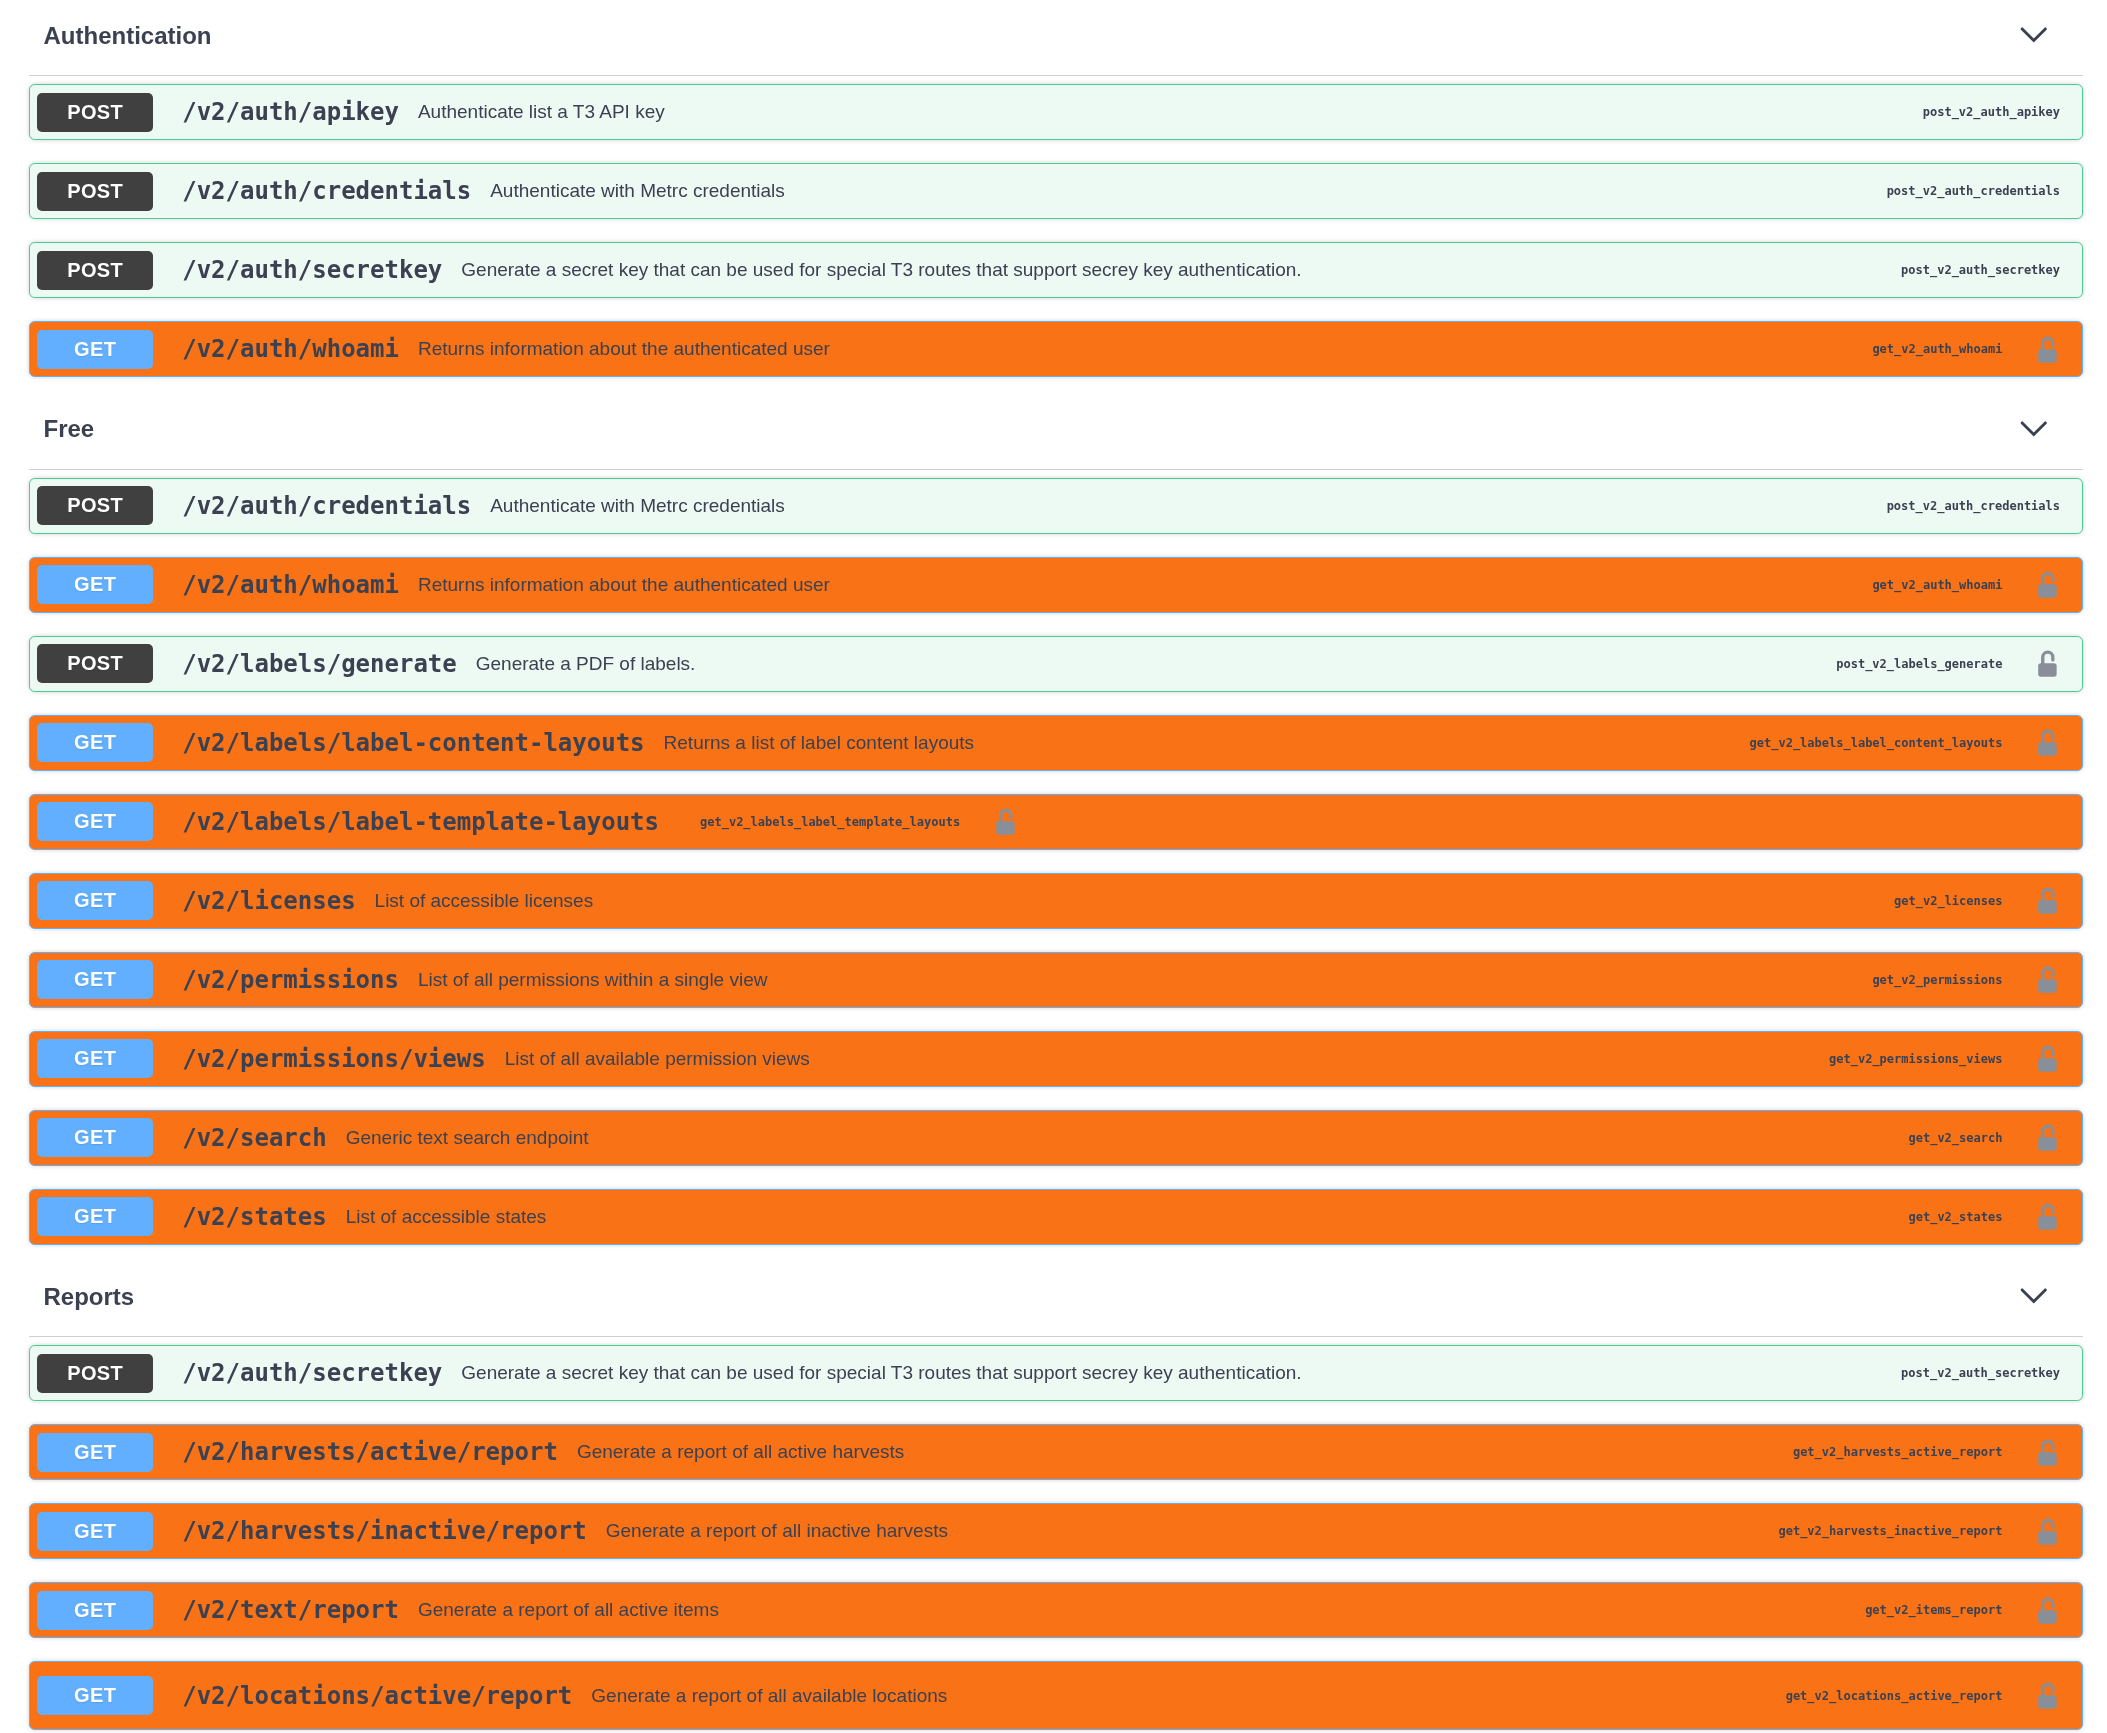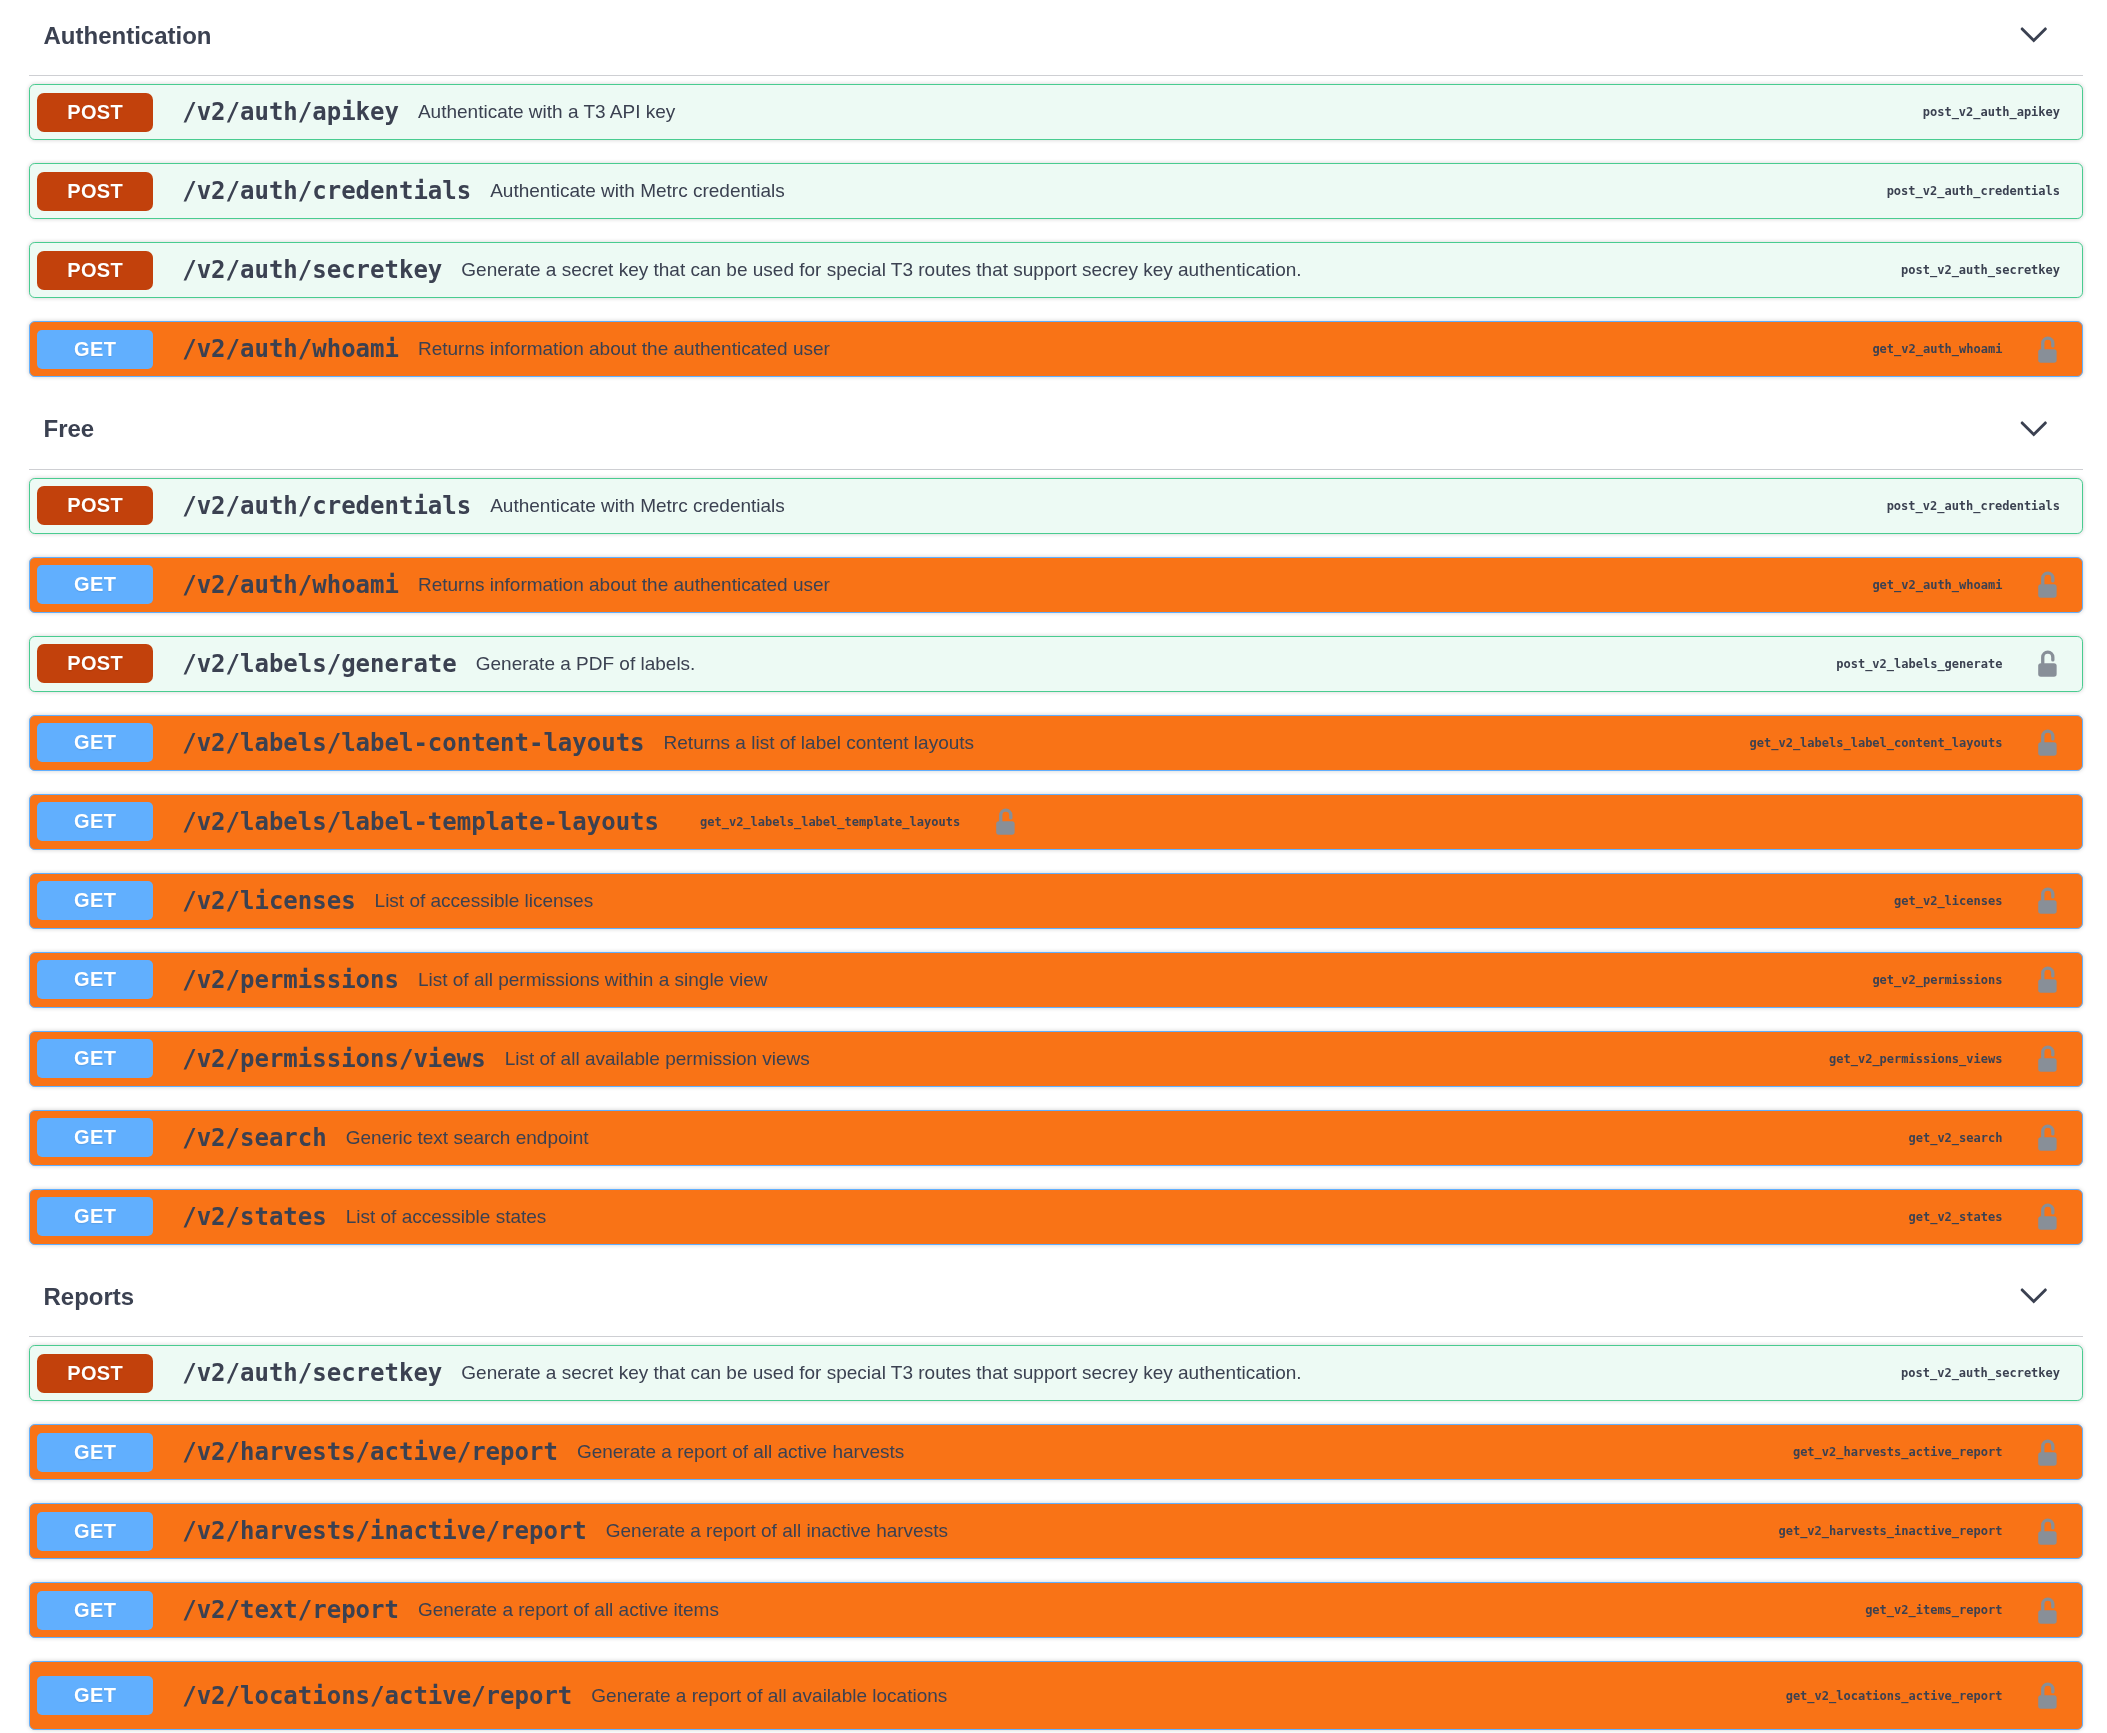--- a/index.html
+++ b/index.html
@@ -63,21 +63,21 @@
     display: flex;
     align-items: center;
     justify-content: center;
     font-size: 20px;
     font-weight: 700;
     color: #ffffff;
     letter-spacing: 0.4px;
     margin-right: 29px;
     text-shadow: 0 0.7px 1.4px rgba(0,0,0,.1);
   }
-  .m-post { background: #c2410c; border-radius: 7px; }
+  .m-post { background: #404040; }
   .m-get  { background: #61affe; }
 
   .path {
     flex-shrink: 0;
     font-family: "DejaVu Sans Mono", monospace;
     font-size: 24px;
     font-weight: 700;
     color: #3b4151;
     margin-right: 19px;
     white-space: nowrap;
@@ -122,21 +122,21 @@
       <span class="chev">
         <svg width="27.5" height="17.4" viewBox="0 0 38 24">
           <polyline points="3,4 19,20 35,4" fill="none" stroke="#3b4151" stroke-width="4" stroke-linecap="round" stroke-linejoin="miter"></polyline>
         </svg>
       </span>
     </h3>
     <div class="ops">
   <div class="opblock row-post">
     <span class="method m-post">POST</span>
     <span class="path">/v2/auth/apikey</span>
-    <span class="desc">Authenticate with a T3 API key</span>
+    <span class="desc">Authenticate list a T3 API key</span>
     <span class="opid">post_v2_auth_apikey</span>
 
   </div>
 
   <div class="opblock row-post">
     <span class="method m-post">POST</span>
     <span class="path">/v2/auth/credentials</span>
     <span class="desc">Authenticate with Metrc credentials</span>
     <span class="opid">post_v2_auth_credentials</span>
 

